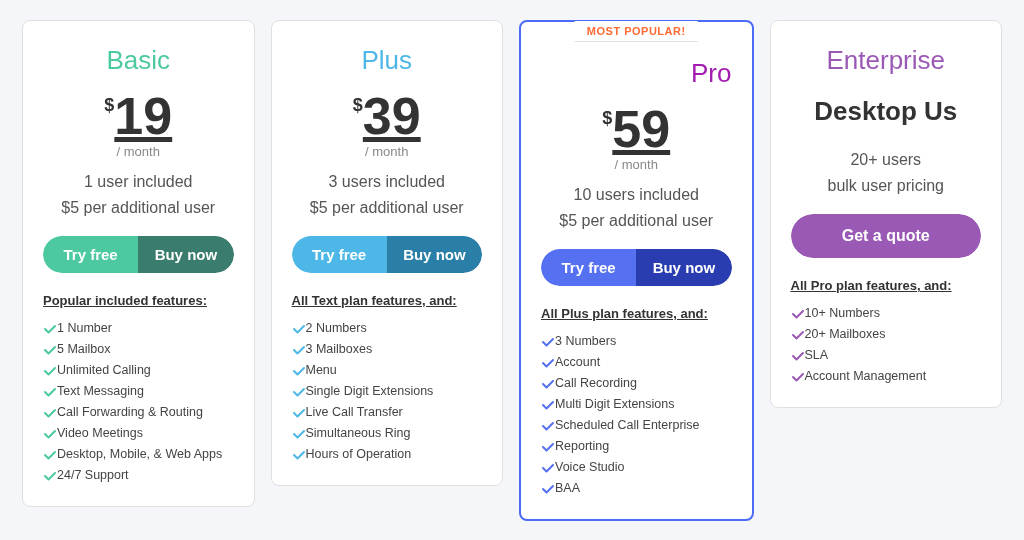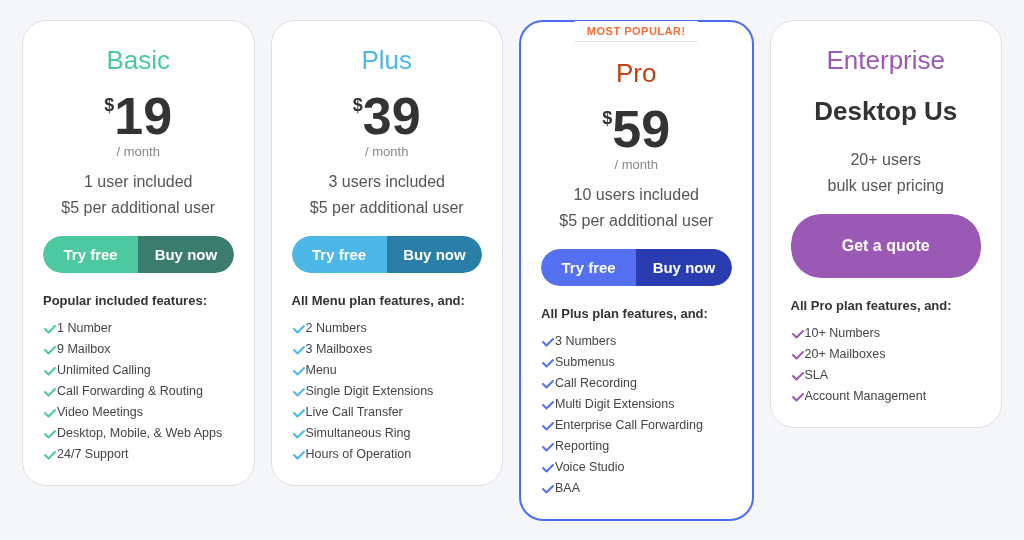--- a/index.html
+++ b/index.html
@@ -14,21 +14,21 @@
     }
     .pricing-container {
       display: flex;
       gap: 16px;
       align-items: flex-start;
       max-width: 980px;
       width: 100%;
     }
     .plan-card {
       background: #fff;
-      border-radius: 24px;
+      border-radius: 8px;
       border: 1px solid #e0e0e0;
       padding: 24px 20px 20px;
       flex: 1;
       min-width: 0;
     }
     .plan-card.popular {
       border: 2px solid #4a6cf7;
       position: relative;
       padding-top: 36px;
     }
@@ -48,21 +48,21 @@
       white-space: nowrap;
     }
     .plan-name {
       text-align: center;
       font-size: 26px;
       font-weight: 400;
       margin-bottom: 14px;
     }
     .plan-name.basic { color: #4cc9a0; }
     .plan-name.plus { color: #4db8e8; }
-    .plan-name.pro { color: #c2410c; }
+    .plan-name.pro { color: #a21caf; text-align: right; }
     .plan-name.enterprise { color: #9b59b6; }
     .price-container {
       text-align: center;
       margin-bottom: 10px;
     }
     .price-display {
       display: flex;
       align-items: flex-start;
       justify-content: center;
       line-height: 1;
@@ -71,20 +71,21 @@
       font-size: 18px;
       font-weight: 600;
       color: #333;
       margin-top: 6px;
     }
     .price-amount {
       font-size: 52px;
       font-weight: 700;
       color: #333;
       line-height: 1;
+      text-decoration: underline;
     }
     .price-period {
       font-size: 13px;
       color: #888;
       text-align: center;
       margin-top: 2px;
     }
     .contact-us {
       font-size: 26px;
       font-weight: 600;
@@ -132,34 +133,35 @@
     }
     .btn-group.basic .btn-try { background: #4cc9a0; }
     .btn-group.basic .btn-buy { background: #3a7d6e; }
     .btn-group.plus .btn-try { background: #4db8e8; }
     .btn-group.plus .btn-buy { background: #2a7fa8; }
     .btn-group.pro .btn-try { background: #5570f0; }
     .btn-group.pro .btn-buy { background: #2a3db0; }
     .btn-quote {
       display: block;
       width: 100%;
-      padding: 23px 0;
+      padding: 13px 0;
       font-size: 16px;
       font-weight: 600;
       border: none;
       cursor: pointer;
       color: #fff;
       border-radius: 30px;
       background: #9b59b6;
     }
     .features-label {
       font-size: 13px;
       font-weight: 700;
       color: #333;
       margin-bottom: 10px;
+      text-decoration: underline;
     }
     .feature-list {
       list-style: none;
       padding: 0;
     }
     .feature-list li {
       font-size: 12.5px;
       color: #444;
       padding: 3px 0;
       display: flex;
@@ -200,27 +202,33 @@
         <li>
       <svg class="check-icon check-basic" viewBox="0 0 14 14" fill="none" xmlns="http://www.w3.org/2000/svg">
         <polyline points="2,7 5.5,10.5 12,4" stroke="currentColor" stroke-width="2" stroke-linecap="round" stroke-linejoin="round"></polyline>
       </svg>
       <span>1 Number</span>
     </li>
         <li>
       <svg class="check-icon check-basic" viewBox="0 0 14 14" fill="none" xmlns="http://www.w3.org/2000/svg">
         <polyline points="2,7 5.5,10.5 12,4" stroke="currentColor" stroke-width="2" stroke-linecap="round" stroke-linejoin="round"></polyline>
       </svg>
-      <span>9 Mailbox</span>
+      <span>5 Mailbox</span>
     </li>
         <li>
       <svg class="check-icon check-basic" viewBox="0 0 14 14" fill="none" xmlns="http://www.w3.org/2000/svg">
         <polyline points="2,7 5.5,10.5 12,4" stroke="currentColor" stroke-width="2" stroke-linecap="round" stroke-linejoin="round"></polyline>
       </svg>
       <span>Unlimited Calling</span>
+    </li>
+        <li>
+      <svg class="check-icon check-basic" viewBox="0 0 14 14" fill="none" xmlns="http://www.w3.org/2000/svg">
+        <polyline points="2,7 5.5,10.5 12,4" stroke="currentColor" stroke-width="2" stroke-linecap="round" stroke-linejoin="round"></polyline>
+      </svg>
+      <span>Text Messaging</span>
     </li>
         <li>
       <svg class="check-icon check-basic" viewBox="0 0 14 14" fill="none" xmlns="http://www.w3.org/2000/svg">
         <polyline points="2,7 5.5,10.5 12,4" stroke="currentColor" stroke-width="2" stroke-linecap="round" stroke-linejoin="round"></polyline>
       </svg>
       <span>Call Forwarding &amp; Routing</span>
     </li>
         <li>
       <svg class="check-icon check-basic" viewBox="0 0 14 14" fill="none" xmlns="http://www.w3.org/2000/svg">
         <polyline points="2,7 5.5,10.5 12,4" stroke="currentColor" stroke-width="2" stroke-linecap="round" stroke-linejoin="round"></polyline>
@@ -248,21 +256,21 @@
         <span class="price-dollar">$</span>
         <span class="price-amount">39</span>
       </div>
       <div class="price-period">/ month</div>
     </div>
       <div class="user-info">3 users included<br>$5 per additional user</div>
       <div class="btn-group plus">
       <button class="btn-try">Try free</button>
       <button class="btn-buy">Buy now</button>
     </div>
-      <div class="features-label">All Menu plan features, and:</div>
+      <div class="features-label">All Text plan features, and:</div>
       <ul class="feature-list">
         <li>
       <svg class="check-icon check-plus" viewBox="0 0 14 14" fill="none" xmlns="http://www.w3.org/2000/svg">
         <polyline points="2,7 5.5,10.5 12,4" stroke="currentColor" stroke-width="2" stroke-linecap="round" stroke-linejoin="round"></polyline>
       </svg>
       <span>2 Numbers</span>
     </li>
         <li>
       <svg class="check-icon check-plus" viewBox="0 0 14 14" fill="none" xmlns="http://www.w3.org/2000/svg">
         <polyline points="2,7 5.5,10.5 12,4" stroke="currentColor" stroke-width="2" stroke-linecap="round" stroke-linejoin="round"></polyline>
@@ -321,39 +329,39 @@
         <li>
       <svg class="check-icon check-pro" viewBox="0 0 14 14" fill="none" xmlns="http://www.w3.org/2000/svg">
         <polyline points="2,7 5.5,10.5 12,4" stroke="currentColor" stroke-width="2" stroke-linecap="round" stroke-linejoin="round"></polyline>
       </svg>
       <span>3 Numbers</span>
     </li>
         <li>
       <svg class="check-icon check-pro" viewBox="0 0 14 14" fill="none" xmlns="http://www.w3.org/2000/svg">
         <polyline points="2,7 5.5,10.5 12,4" stroke="currentColor" stroke-width="2" stroke-linecap="round" stroke-linejoin="round"></polyline>
       </svg>
-      <span>Submenus</span>
+      <span>Account</span>
     </li>
         <li>
       <svg class="check-icon check-pro" viewBox="0 0 14 14" fill="none" xmlns="http://www.w3.org/2000/svg">
         <polyline points="2,7 5.5,10.5 12,4" stroke="currentColor" stroke-width="2" stroke-linecap="round" stroke-linejoin="round"></polyline>
       </svg>
       <span>Call Recording</span>
     </li>
         <li>
       <svg class="check-icon check-pro" viewBox="0 0 14 14" fill="none" xmlns="http://www.w3.org/2000/svg">
         <polyline points="2,7 5.5,10.5 12,4" stroke="currentColor" stroke-width="2" stroke-linecap="round" stroke-linejoin="round"></polyline>
       </svg>
       <span>Multi Digit Extensions</span>
     </li>
         <li>
       <svg class="check-icon check-pro" viewBox="0 0 14 14" fill="none" xmlns="http://www.w3.org/2000/svg">
         <polyline points="2,7 5.5,10.5 12,4" stroke="currentColor" stroke-width="2" stroke-linecap="round" stroke-linejoin="round"></polyline>
       </svg>
-      <span>Enterprise Call Forwarding</span>
+      <span>Scheduled Call Enterprise</span>
     </li>
         <li>
       <svg class="check-icon check-pro" viewBox="0 0 14 14" fill="none" xmlns="http://www.w3.org/2000/svg">
         <polyline points="2,7 5.5,10.5 12,4" stroke="currentColor" stroke-width="2" stroke-linecap="round" stroke-linejoin="round"></polyline>
       </svg>
       <span>Reporting</span>
     </li>
         <li>
       <svg class="check-icon check-pro" viewBox="0 0 14 14" fill="none" xmlns="http://www.w3.org/2000/svg">
         <polyline points="2,7 5.5,10.5 12,4" stroke="currentColor" stroke-width="2" stroke-linecap="round" stroke-linejoin="round"></polyline>

